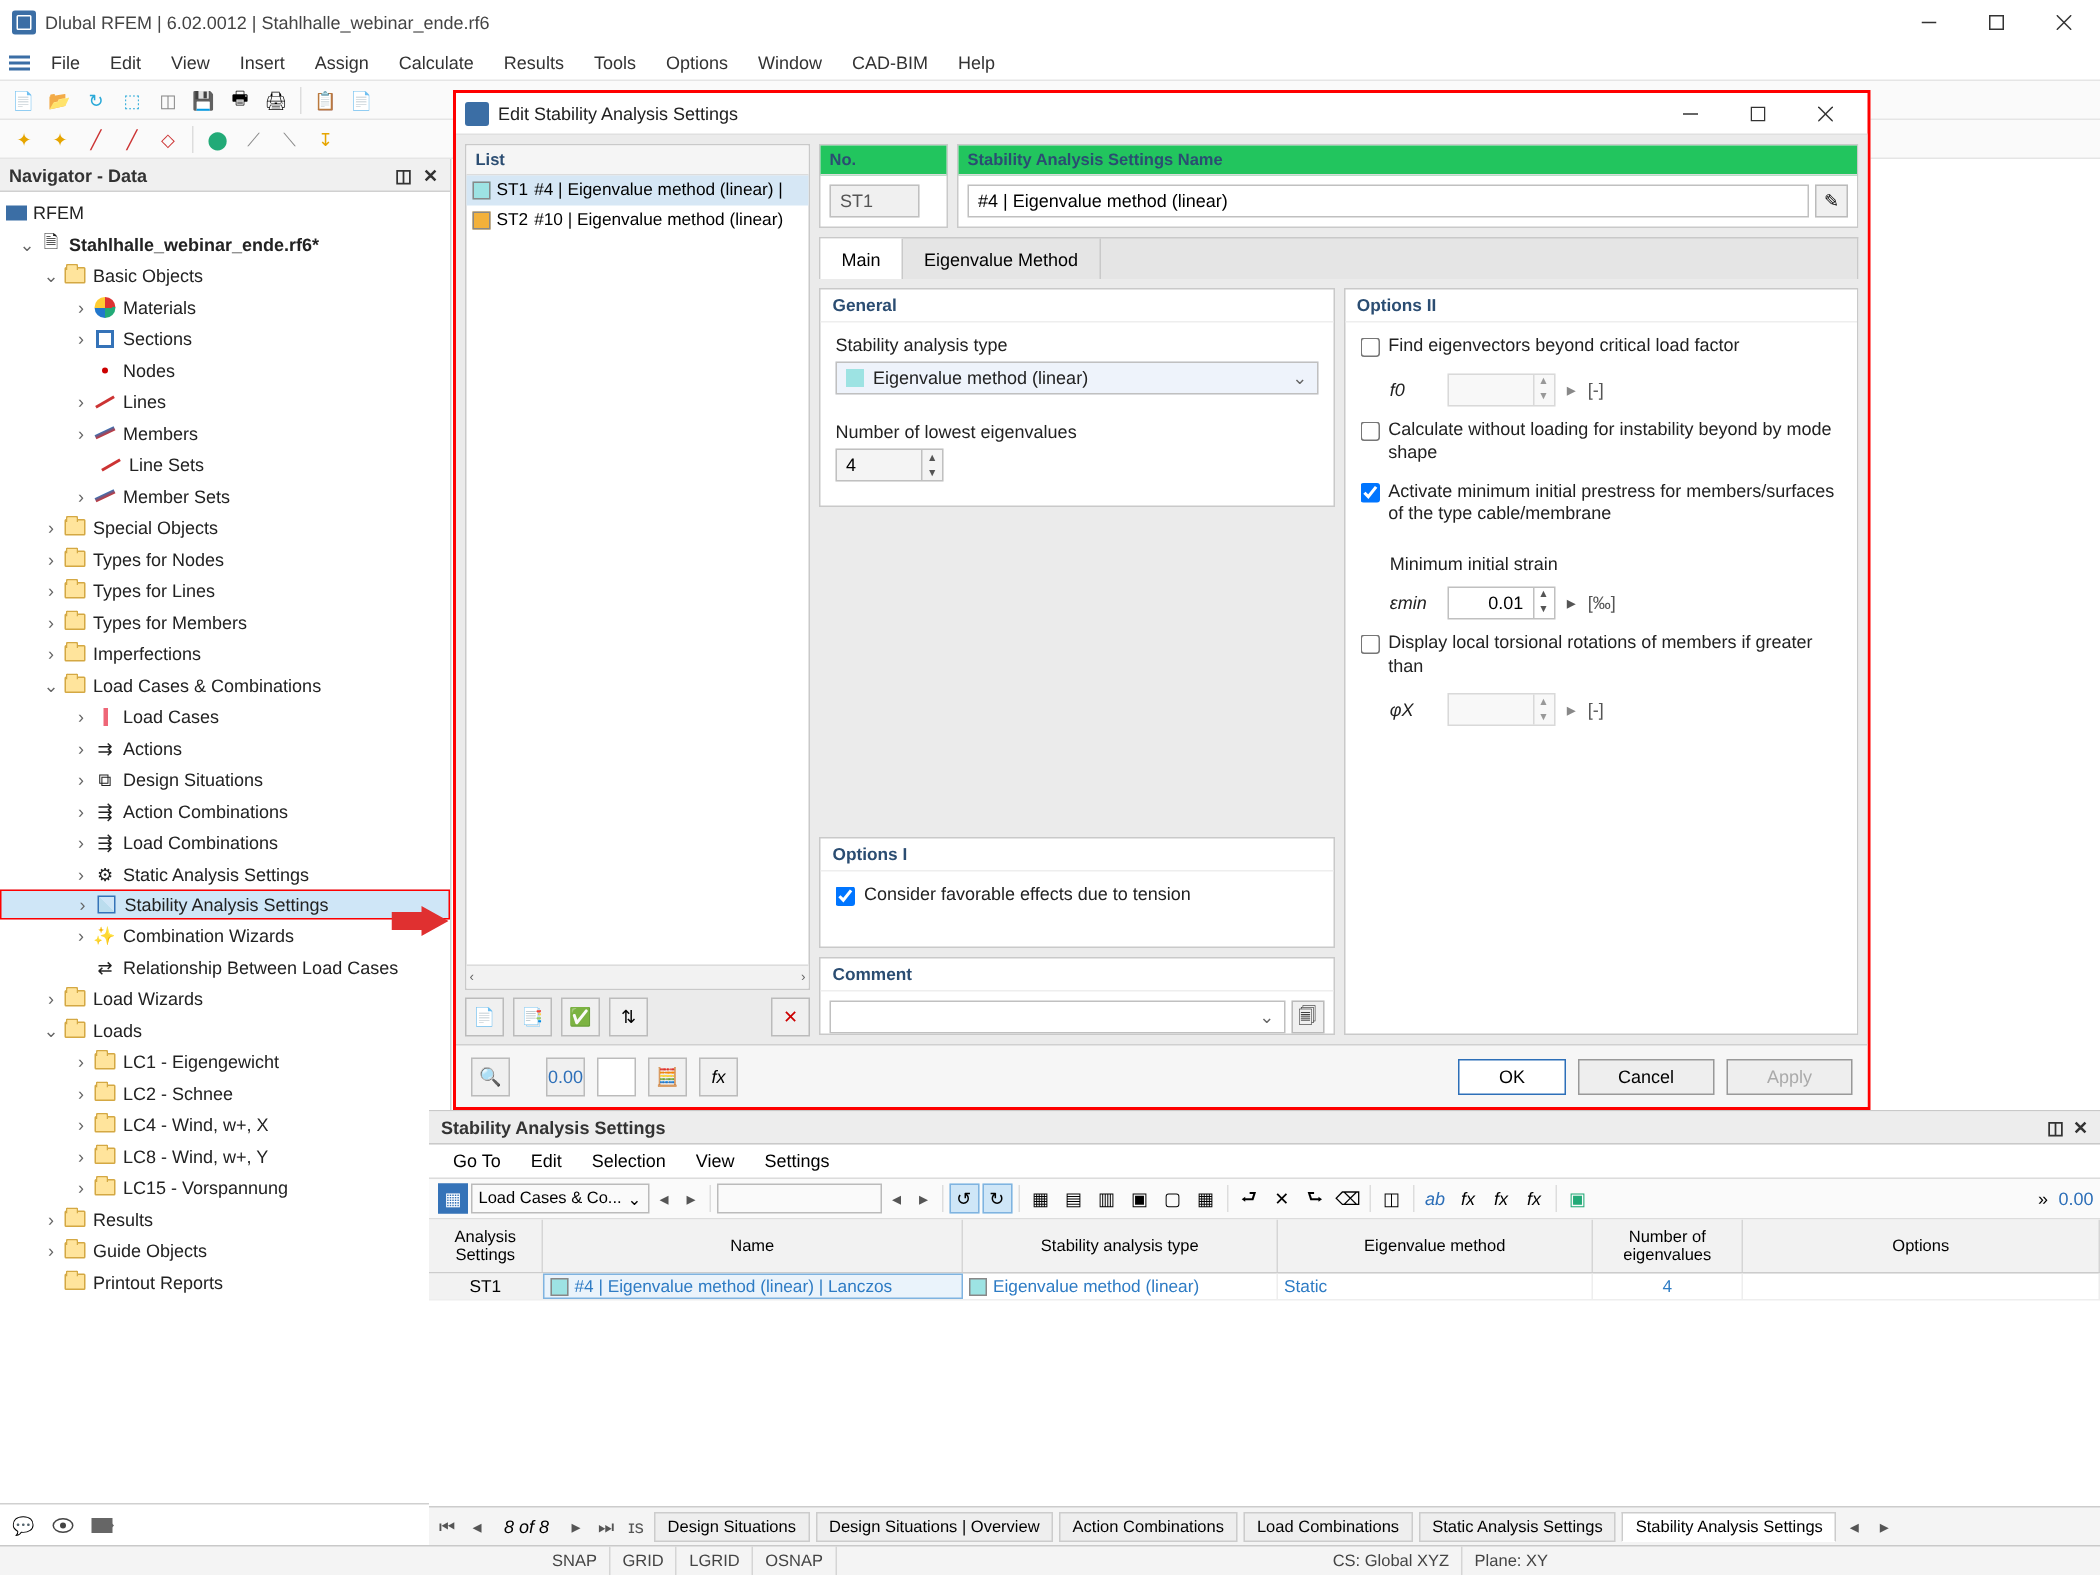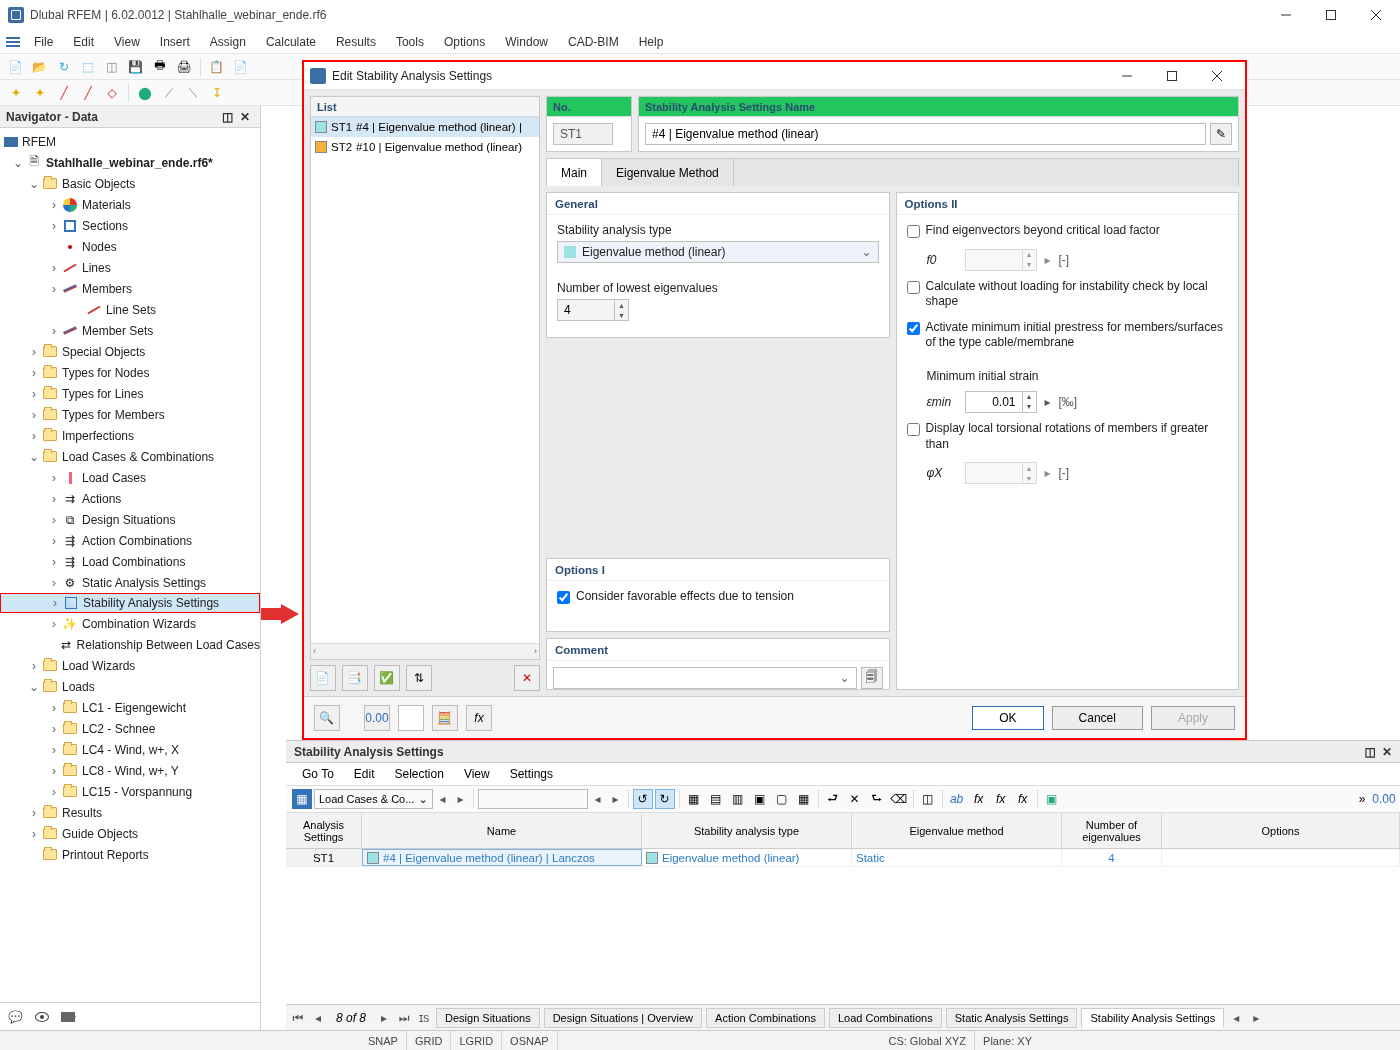--- a/index.html
+++ b/index.html
@@ -21,21 +21,21 @@
 
 
 .toolbar { height: 26px; display: flex; align-items: center; padding: 0 6px; gap: 4px; border-bottom: 1px solid #e5e5e5; background: #fafafa; }
 .tbbtn { width: 20px; height: 20px; display: inline-flex; align-items: center; justify-content: center; border: 1px solid transparent; }
 .tbsep { width: 1px; height: 18px; background: #ddd; margin: 0 2px; }
 
 
 .mainrow { display: flex; height: calc(100% - 30px - 24px - 26px - 26px - 20px); }
 
 
-.navpanel { width: 261px; border-right: 1px solid #d0d0d0; display: flex; flex-direction: column; background: #fff; }
+.navpanel { width: 301px; border-right: 1px solid #d0d0d0; display: flex; flex-direction: column; background: #fff; text-align: center; }
 .navhead { height: 22px; background: #f0f0f0; border-bottom: 1px solid #d0d0d0; display: flex; align-items: center; padding: 0 6px; font-weight: bold; color: #333; }
 .navhead .icon { margin-left: auto; width: 14px; height: 14px; }
 .navhead .close { width: 14px; height: 14px; margin-left: 4px; }
 .tree { flex: 1; overflow-y: auto; padding: 3px 0; font-size: 12px; color: #222; }
 .treenode { display: flex; align-items: center; height: 21px; padding-left: 6px; white-space: nowrap; }
 .twisty { width: 12px; height: 12px; display: inline-flex; align-items: center; justify-content: center; margin-right: 2px; color: #666; }
 .nodeicon { width: 16px; height: 16px; display: inline-flex; align-items: center; justify-content: center; margin-right: 4px; }
 .folder { width: 14px; height: 11px; background: #ffe49c; border: 1px solid #d4a843; border-radius: 1px; position: relative; }
 .folder::before { content: ""; position: absolute; top: -3px; left: 0; width: 6px; height: 3px; background: #ffe49c; border: 1px solid #d4a843; border-bottom: none; border-radius: 1px 1px 0 0; }
 .treenode.selected { background: #cfe6f7; border: 1px solid red; height: 20px; }
@@ -272,21 +272,21 @@
           </span>
           <span>Lines</span>
         </div>
       <div class="treenode" style="padding-left:48px;">
           <span class="twisty">›</span>
           <span class="nodeicon">
             <span class="ic members"></span>
           </span>
           <span>Members</span>
         </div>
-      <div class="treenode" style="padding-left:72px;">
+      <div class="treenode" style="padding-left:52px;">
           <span class="twisty"></span>
           <span class="nodeicon">
             <span class="ic lines"></span>
           </span>
           <span>Line Sets</span>
         </div>
       <div class="treenode" style="padding-left:48px;">
           <span class="twisty">›</span>
           <span class="nodeicon">
             <span class="ic members"></span>
@@ -608,21 +608,21 @@
                       <span>▲</span>
                       <span>▼</span>
                     </div>
                   </div>
                 <span style="color:#888;">▸</span>
                 <span class="unit">[-]</span>
               </div>
 
               <div class="chk">
                   <input type="checkbox" style="">
-                  <label>Calculate without loading for instability check by local shape</label>
+                  <label>Calculate without loading for instability beyond by mode shape</label>
                 </div>
 
               <div class="chk">
                   <input type="checkbox" checked="" style="">
                   <label>Activate minimum initial prestress for members/surfaces of the type cable/membrane</label>
                 </div>
               <div class="subfield" style="margin-top:-4px;">
                   <span style="width:auto;margin-top:12px;">Minimum initial strain</span>
                 </div>
               <div class="subfield">

